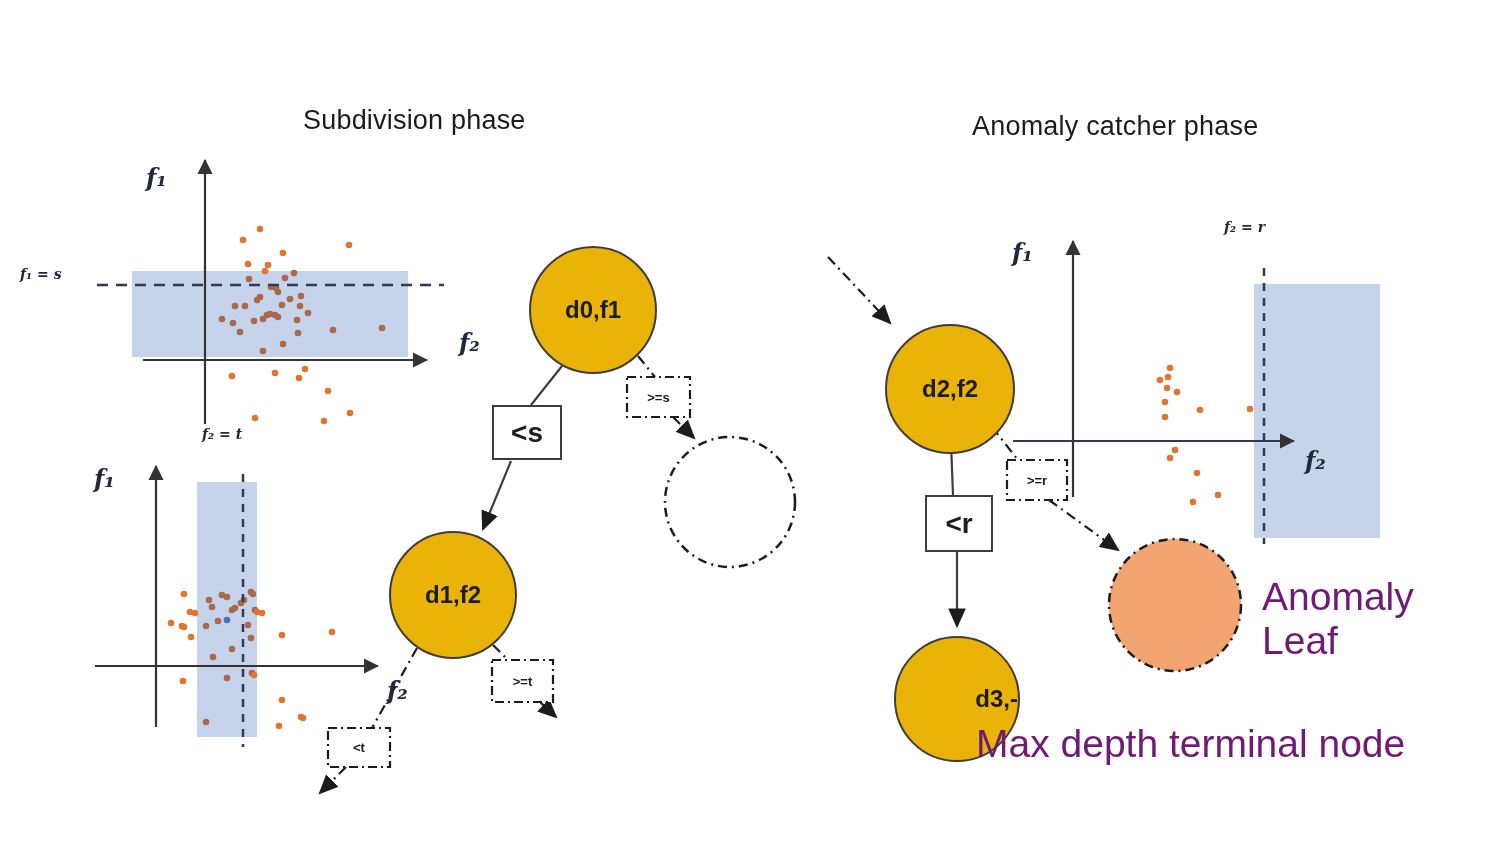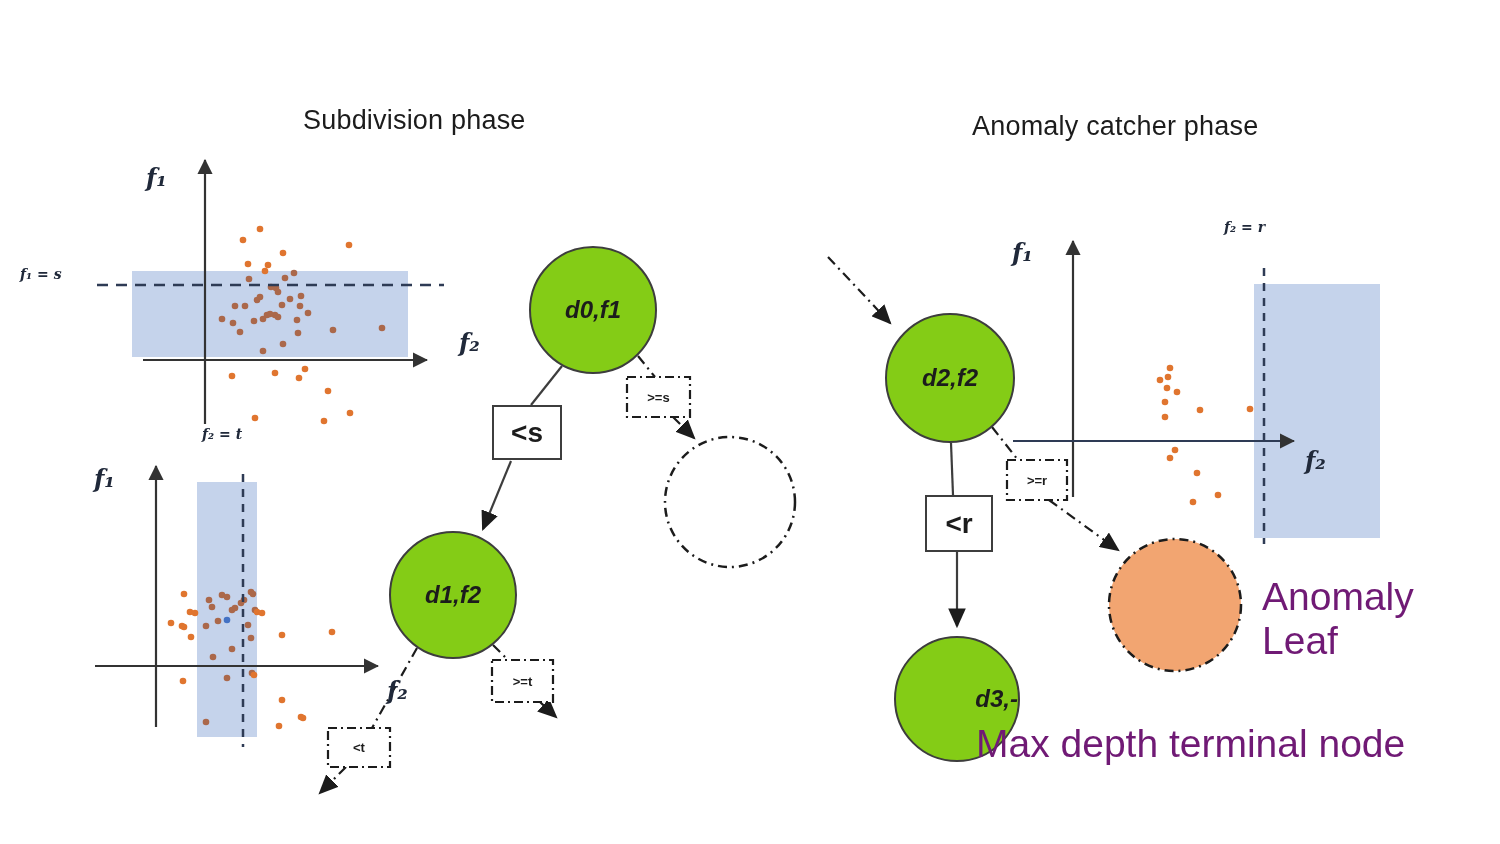--- a/index.html
+++ b/index.html
@@ -6,21 +6,21 @@
   .canvas{position:relative;width:1468px;height:844px;background:#ffffff;overflow:hidden;
           font-family:"Liberation Sans",sans-serif;}
   .abs{position:absolute;}
   svg.layer{position:absolute;left:0;top:0;}
   .title{font-size:27px;color:#1c1c1c;letter-spacing:.2px;}
   .mathlabel{font-family:"DejaVu Serif",serif;font-style:italic;color:#20293a;font-weight:600;}
   .math-lg{font-size:24px;}
   .math-md{font-size:14px;}
   .node{border:2.5px solid #3d3d3d;border-radius:50%;display:flex;align-items:center;
         justify-content:center;font-weight:700;font-size:24px;color:#1c1c1c;
-        box-sizing:border-box;background:#84cc16;position:absolute;font-style:italic;}
+        box-sizing:border-box;background:#eab308;position:absolute;}
   .branchbox{border:2.5px solid #3d3d3d;display:flex;align-items:center;justify-content:center;
         font-weight:600;font-size:28px;color:#1c1c1c;box-sizing:border-box;background:#fff;
         position:absolute;}
   .minilabel{position:absolute;display:flex;align-items:center;justify-content:center;
         font-weight:700;font-size:13px;color:#1c1c1c;}
   .annot{font-size:39px;color:#701a75;}
 </style>
 </head>
 <body>
 
@@ -194,21 +194,21 @@
   <div class="abs mathlabel math-lg" style="left:1012px;top:238px;">f₁</div>
   <div class="abs mathlabel math-lg" style="left:1305px;top:446px;">f₂</div>
   <div class="abs mathlabel math-md" style="left:1224px;top:219px;">f₂ = r</div>
 
   <div class="node" style="left:529px;top:246px;width:128px;height:128px;">
     <span>d0,f1</span>
   </div>
   <div class="node" style="left:389px;top:531px;width:128px;height:128px;">
     <span>d1,f2</span>
   </div>
-  <div class="node" style="left:885px;top:313px;width:130px;height:130px;justify-content:center;">
+  <div class="node" style="left:885px;top:324px;width:130px;height:130px;justify-content:center;">
     <span>d2,f2</span>
   </div>
   <div class="node" style="left:894px;top:636px;width:126px;height:126px;justify-content:flex-end;">
     <span>d3,-</span>
   </div>
 
   <div class="branchbox" style="left:492px;top:405px;width:70px;height:55px;">
     <span>&lt;s</span>
   </div>
   <div class="branchbox" style="left:925px;top:495px;width:68px;height:57px;">

